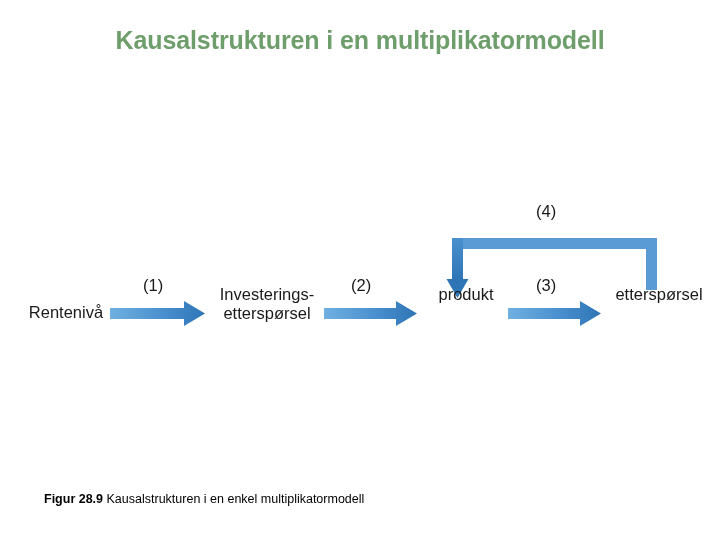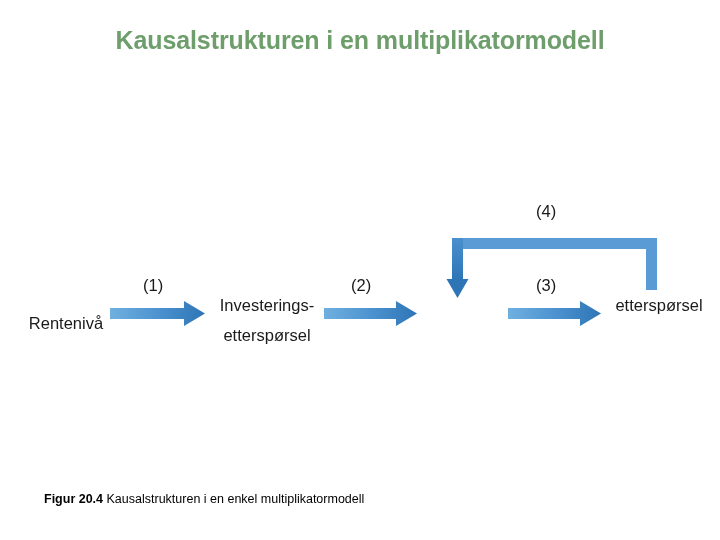--- a/index.html
+++ b/index.html
@@ -50,21 +50,21 @@
 
   
   .node {
     position: absolute;
     font-size: 16.5px;
     line-height: 19px;
     color: #1a1a1a;
     text-align: center;
     white-space: nowrap;
   }
-  .node .ln { display: block; margin-top: 11px; }
+  .node .ln { display: block; }
 
   
   #node-rentenivaa {
     left: 16px;
     top: 123px;
     width: 100px;
     text-align: center;
   }
   #node-investering {
     left: 203px;
@@ -151,30 +151,31 @@
     <div class="node" id="node-rentenivaa">
       <span class="ln">Rentenivå</span>
     </div>
 
     <div class="node" id="node-investering">
       <span class="ln">Investerings-</span>
       <span class="ln">etterspørsel</span>
     </div>
 
     <div class="node" id="node-nasjonalprodukt">
+      <span class="ln">produkt</span>
     </div>
 
     <div class="node" id="node-konsum">
       <span class="ln">etterspørsel</span>
     </div>
 
     <div class="edge-label" id="label-1">(1)</div>
     <div class="edge-label" id="label-2">(2)</div>
     <div class="edge-label" id="label-3">(3)</div>
     <div class="edge-label" id="label-4">(4)</div>
 
   </div>
 
   <div id="caption" style="position:absolute; left:44px; top:492px; font-size:12.5px; color:#000; white-space:nowrap;">
-    <span style="font-weight:bold;">Figur 20.4</span><span>&nbsp;</span><span>Kausalstrukturen i en enkel multiplikatormodell</span>
+    <span style="font-weight:bold;">Figur 28.9</span><span>&nbsp;</span><span>Kausalstrukturen i en enkel multiplikatormodell</span>
   </div>
 
 </div>
 
 </body></html>

